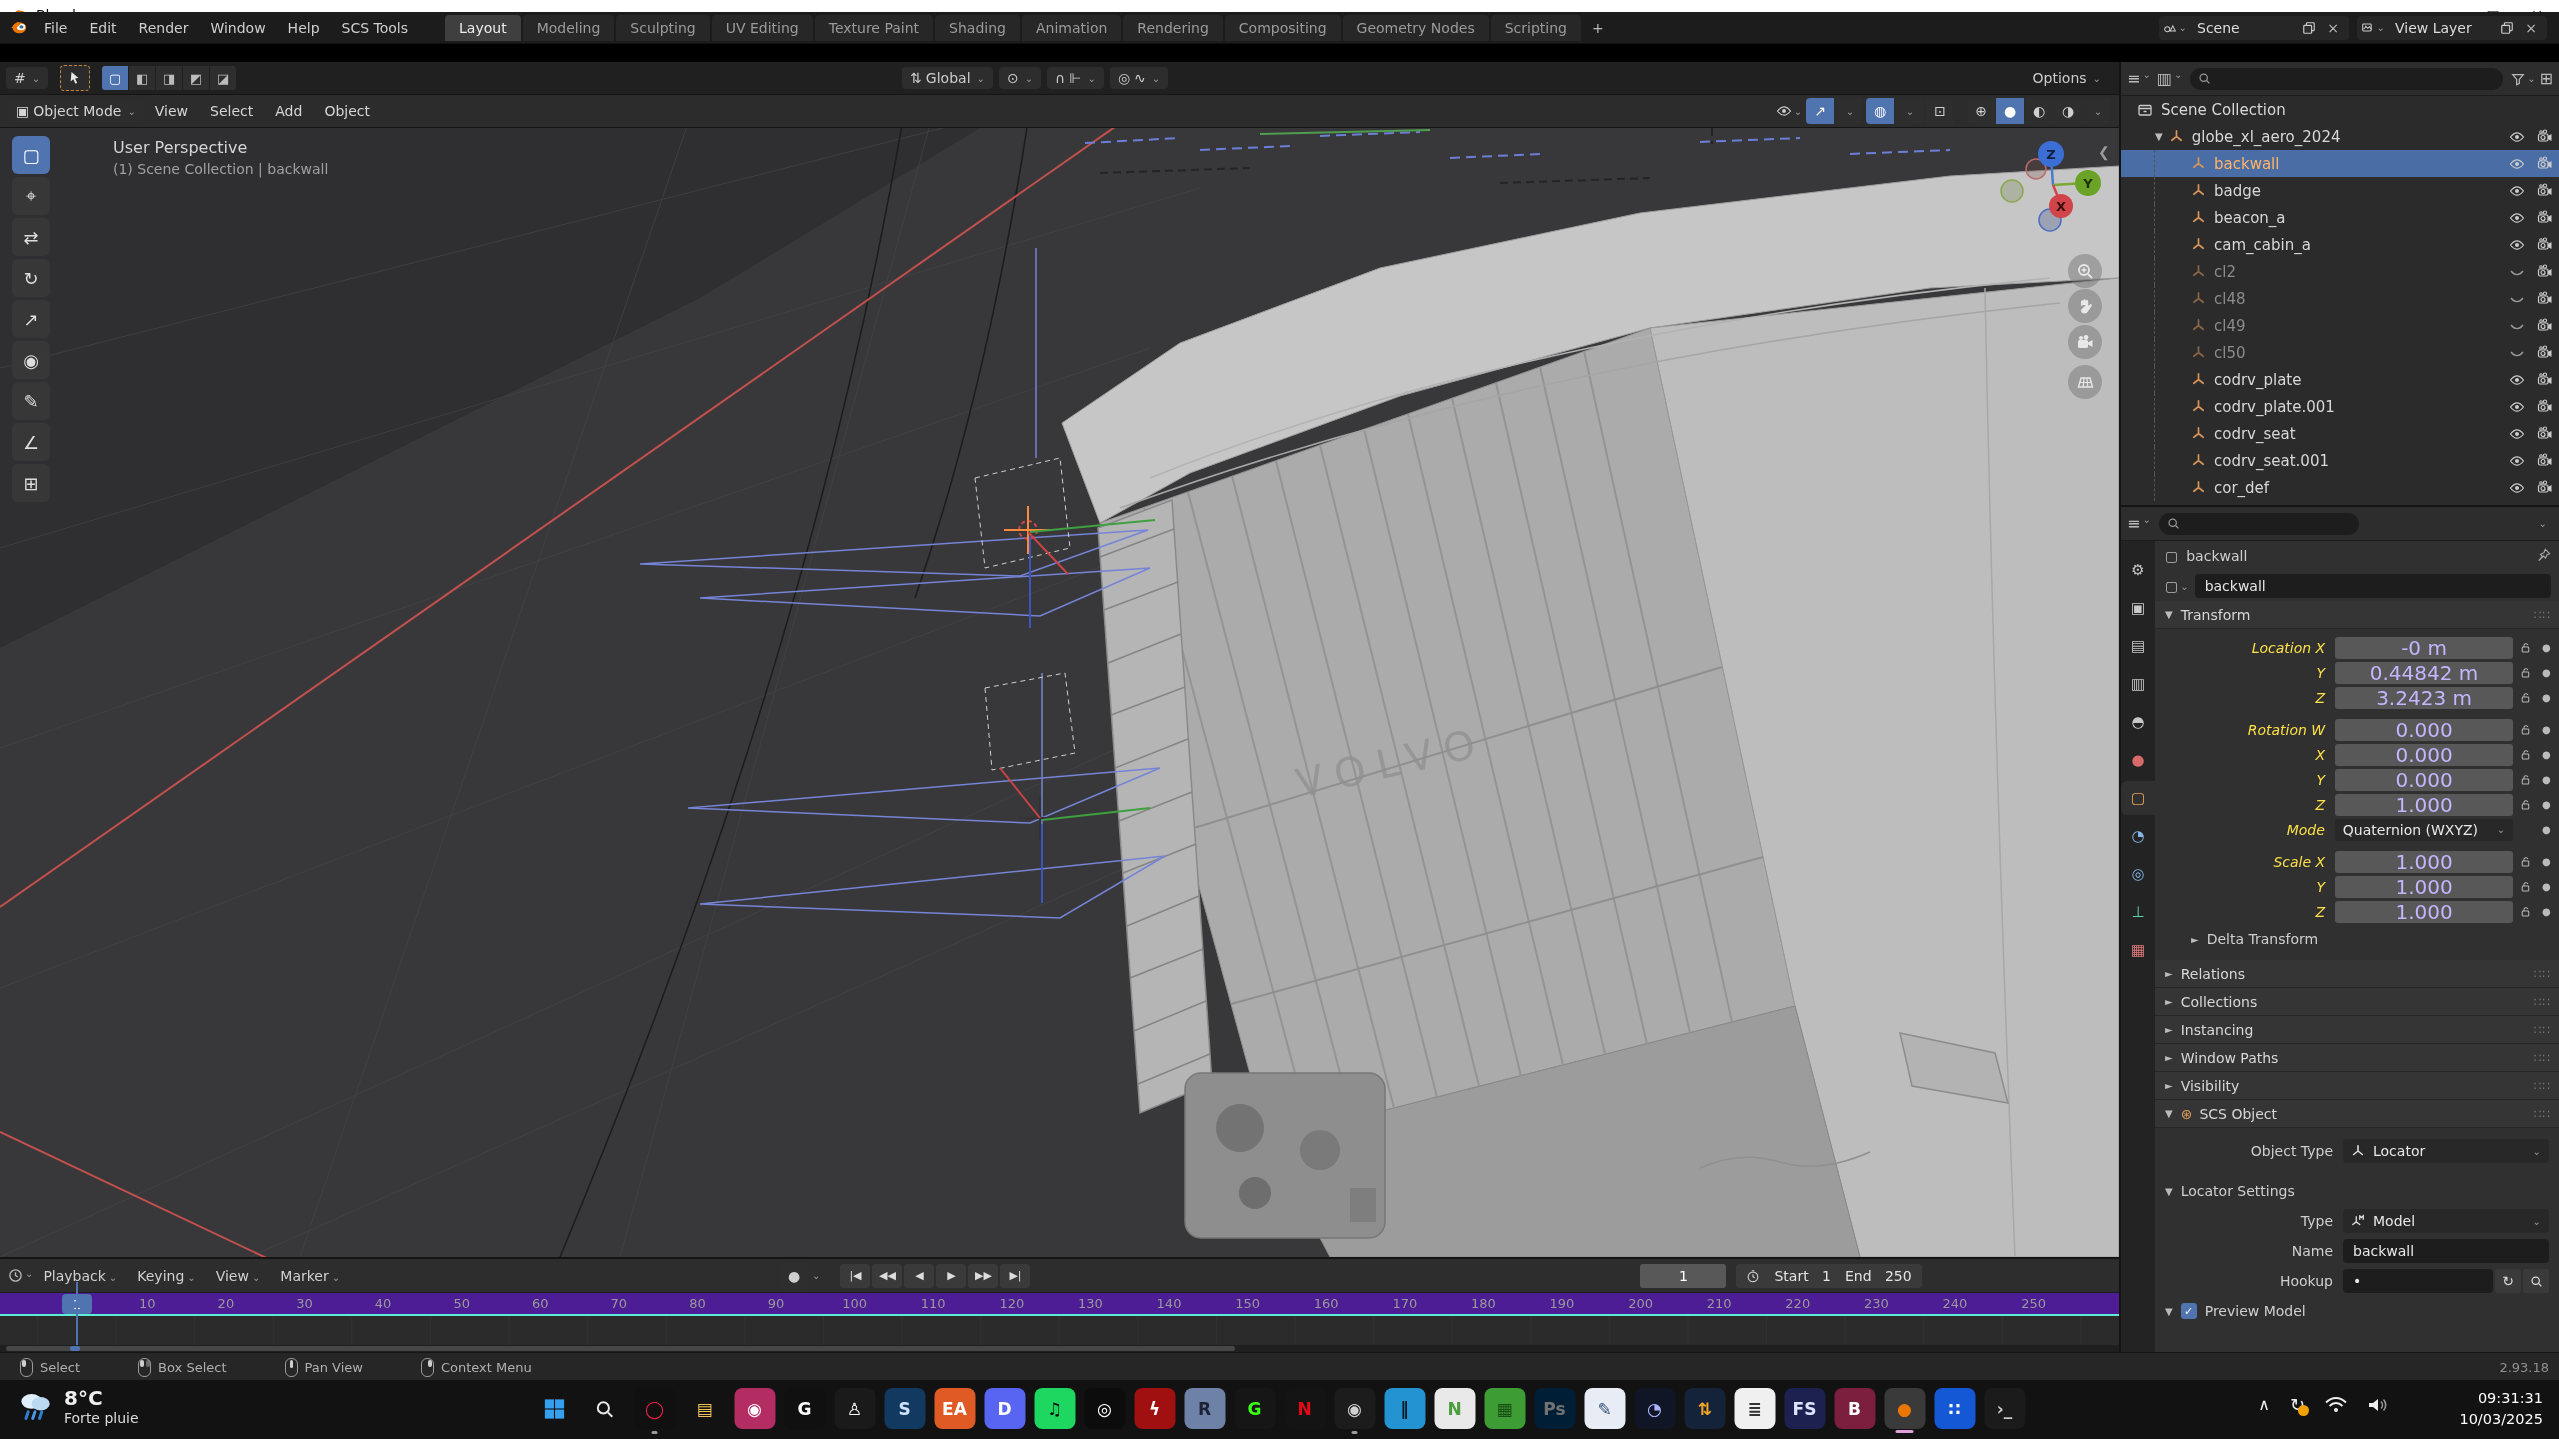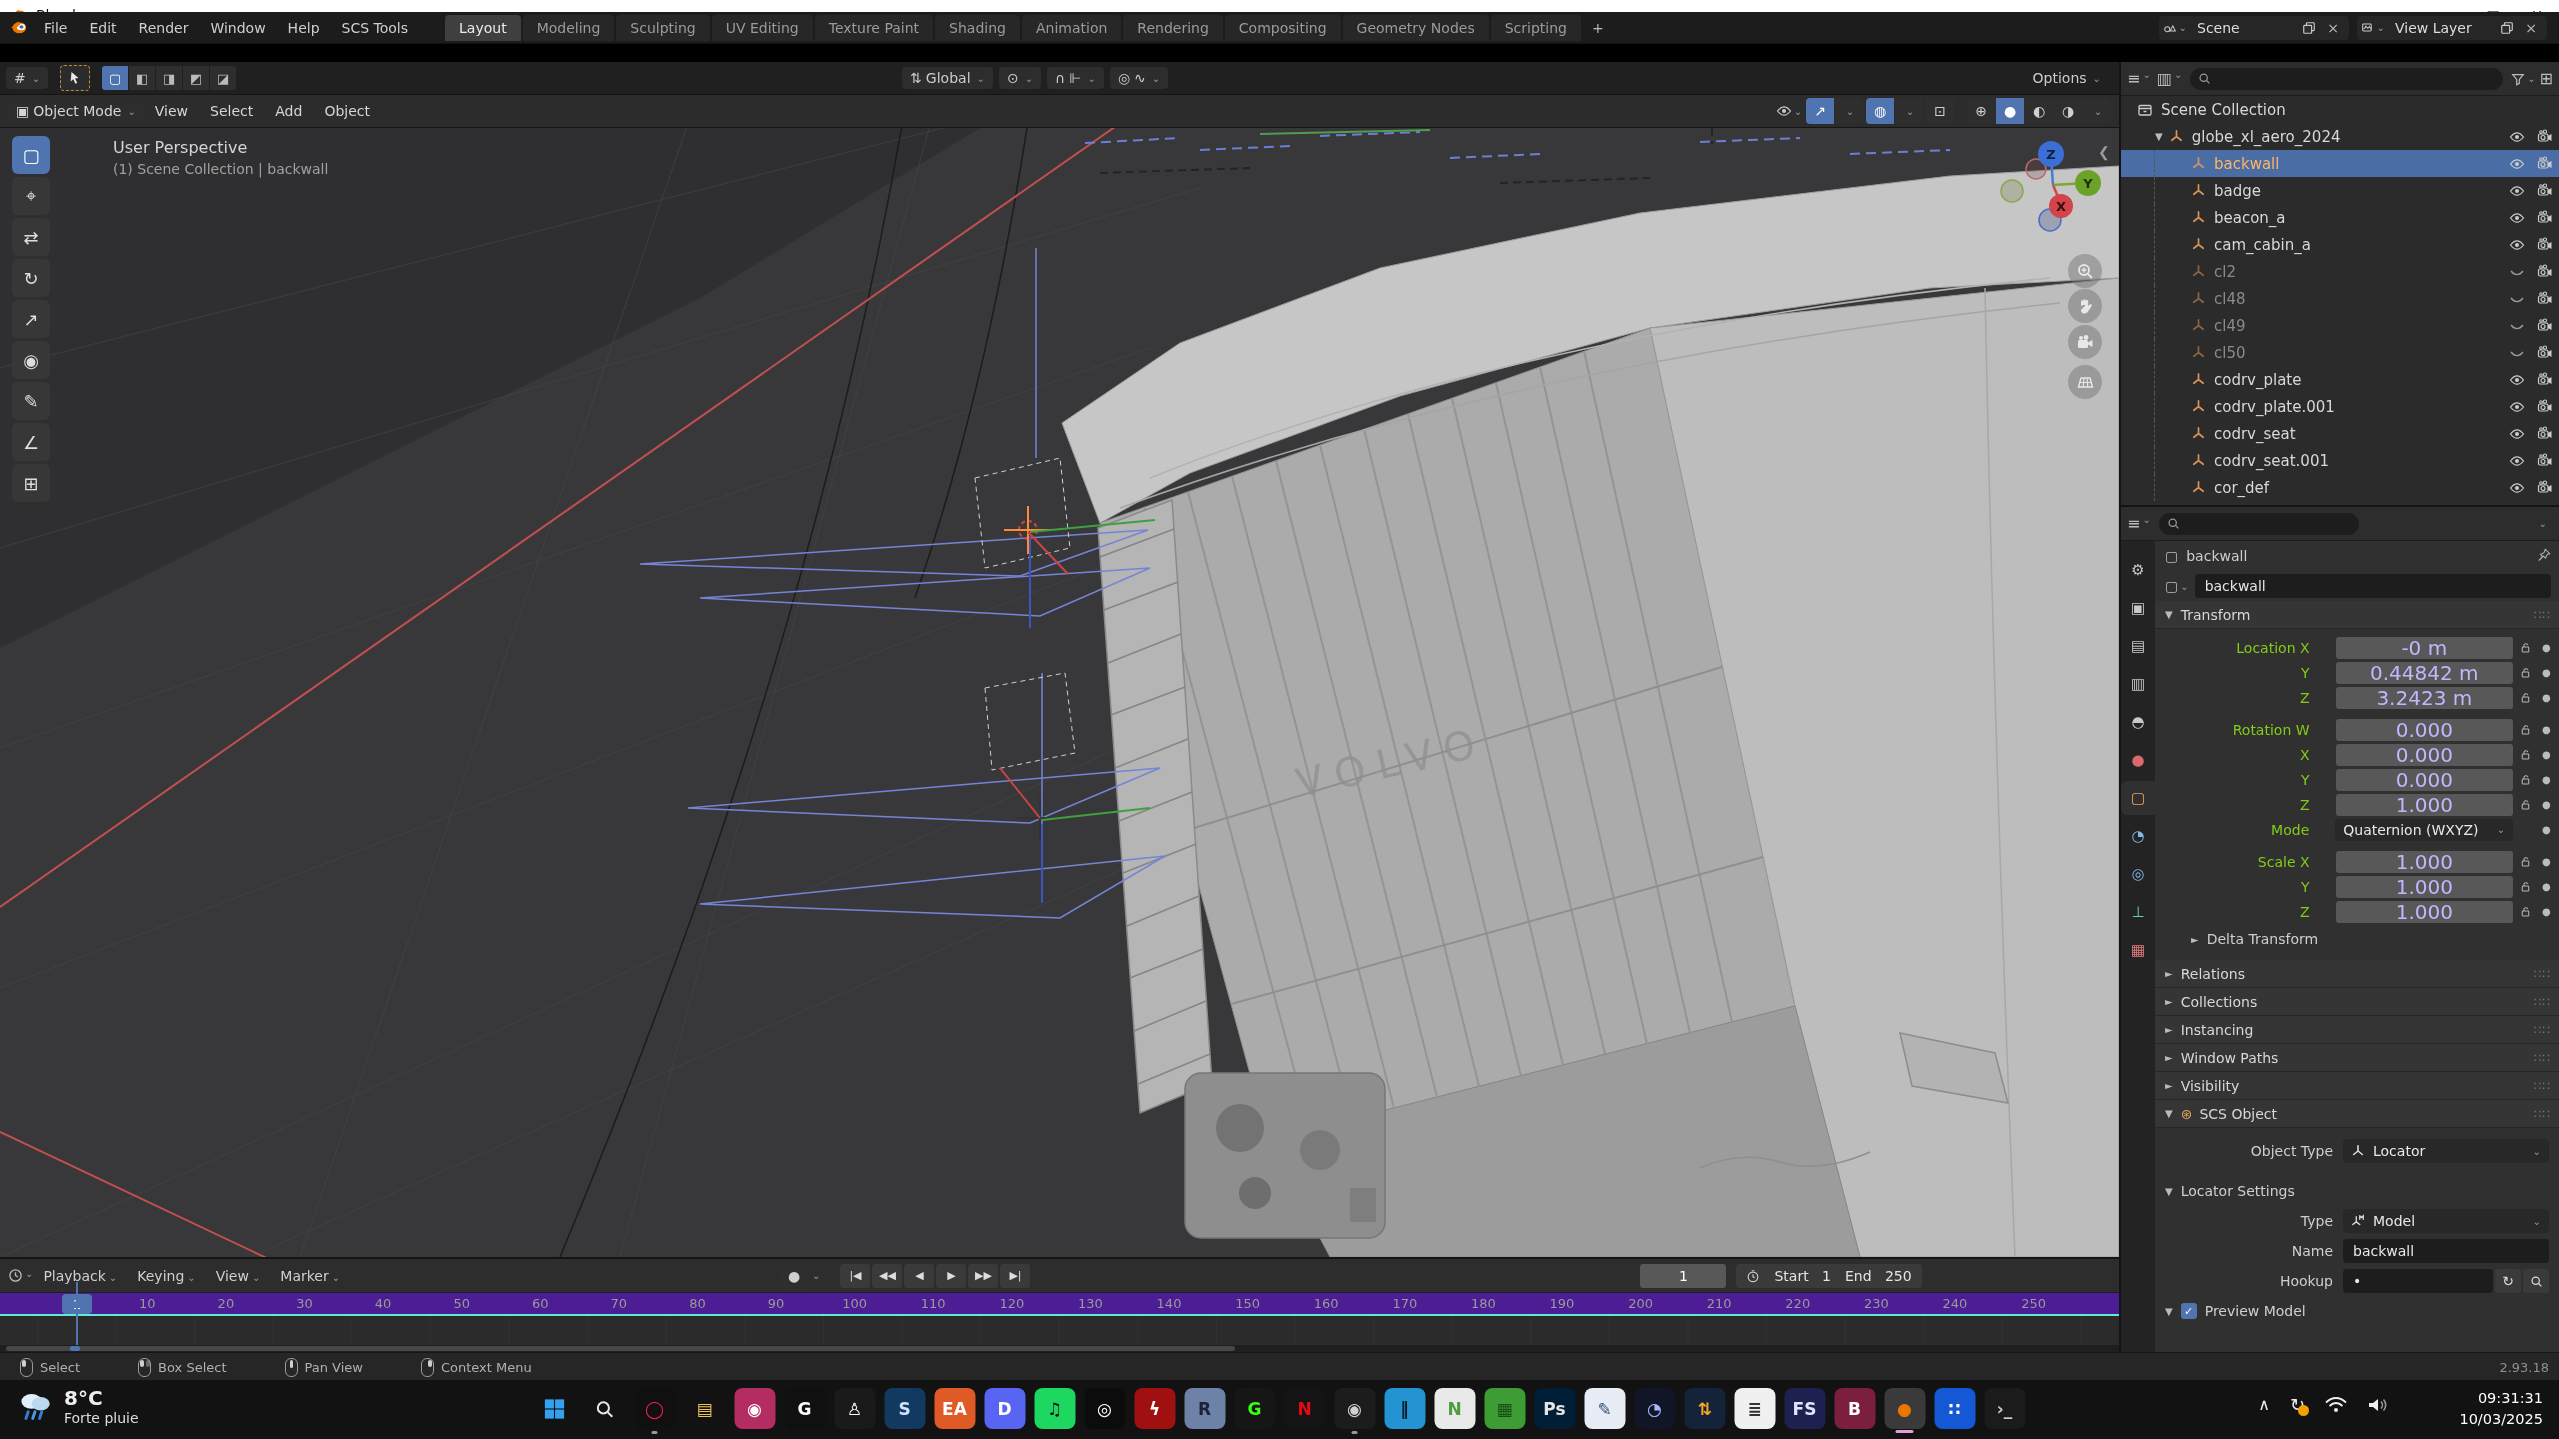--- a/index.html
+++ b/index.html
@@ -99,21 +99,21 @@
   .ptab.active { background:#303030; border-radius:6px 0 0 6px; }
   #pbody { position:absolute; left:34px; top:34px; right:0; bottom:0; color:#cfcfcf; font-size:14px; }
   .brow { display:flex; align-items:center; height:30px; padding:0 10px; }
   .namefield { flex:1; height:24px; background:#1d1d1d; border-radius:4px; display:flex; align-items:center;
     padding:0 10px; color:#e6e6e6; }
   .sechead { height:28px; background:#353535; display:flex; align-items:center; padding:0 10px;
     border-bottom:1px solid #262626; color:#d8d8d8; }
   .sechead .grip { margin-left:auto; color:#777; font-size:12px; letter-spacing:1px; }
   .tri { font-size:10px; color:#bbb; margin-right:8px; }
   .prow { display:flex; align-items:center; height:25px; padding-right:6px; }
-  .prow .plabel { width:188px; text-align:right; padding-right:26px; color:#84cc16; }
+  .prow .plabel { width:188px; text-align:right; padding-right:10px; color:#fde047;font-style:italic; }
   .pfield { width:186px; height:22px; background:#585858; border-radius:3px; color:#c4b5fd;
     display:flex; align-items:center; justify-content:center; font-size:20px; }
   .pdrop { width:186px; height:22px; background:#282828; border-radius:3px; color:#e8e8e8;
     display:flex; align-items:center; padding:0 8px; font-size:14px; }
   .pdrop .chev { margin-left:auto; }
   .plock { width:26px; display:flex; justify-content:center; }
   .pdot { width:18px; color:#bbb; font-size:10px; text-align:center; }
   .wide-row { display:flex; align-items:center; height:30px; }
   .wide-row .plabel { width:188px; text-align:right; padding-right:10px; }
   .wide-field { flex:1; margin-right:12px; height:24px; background:#1d1d1d; border-radius:4px;
@@ -1375,21 +1375,21 @@
 
       </div>
       <div class="tb-item" style="background: rgb(233, 233, 233); color: rgb(77, 158, 59);">
         <span>N</span>
 
       </div>
       <div class="tb-item" style="background: rgb(62, 156, 53); color: rgb(23, 79, 18);">
         <span>▦</span>
 
       </div>
-      <div class="tb-item" style="background: rgb(0, 30, 54); color: #e5e5e5;">
+      <div class="tb-item" style="background: rgb(0, 30, 54); color: #737373;">
         <span>Ps</span>
 
       </div>
       <div class="tb-item" style="background: rgb(231, 236, 245); color: rgb(53, 80, 122);">
         <span>✎</span>
 
       </div>
       <div class="tb-item" style="background: rgb(16, 22, 38); color: rgb(170, 180, 255);">
         <span>◔</span>
 

